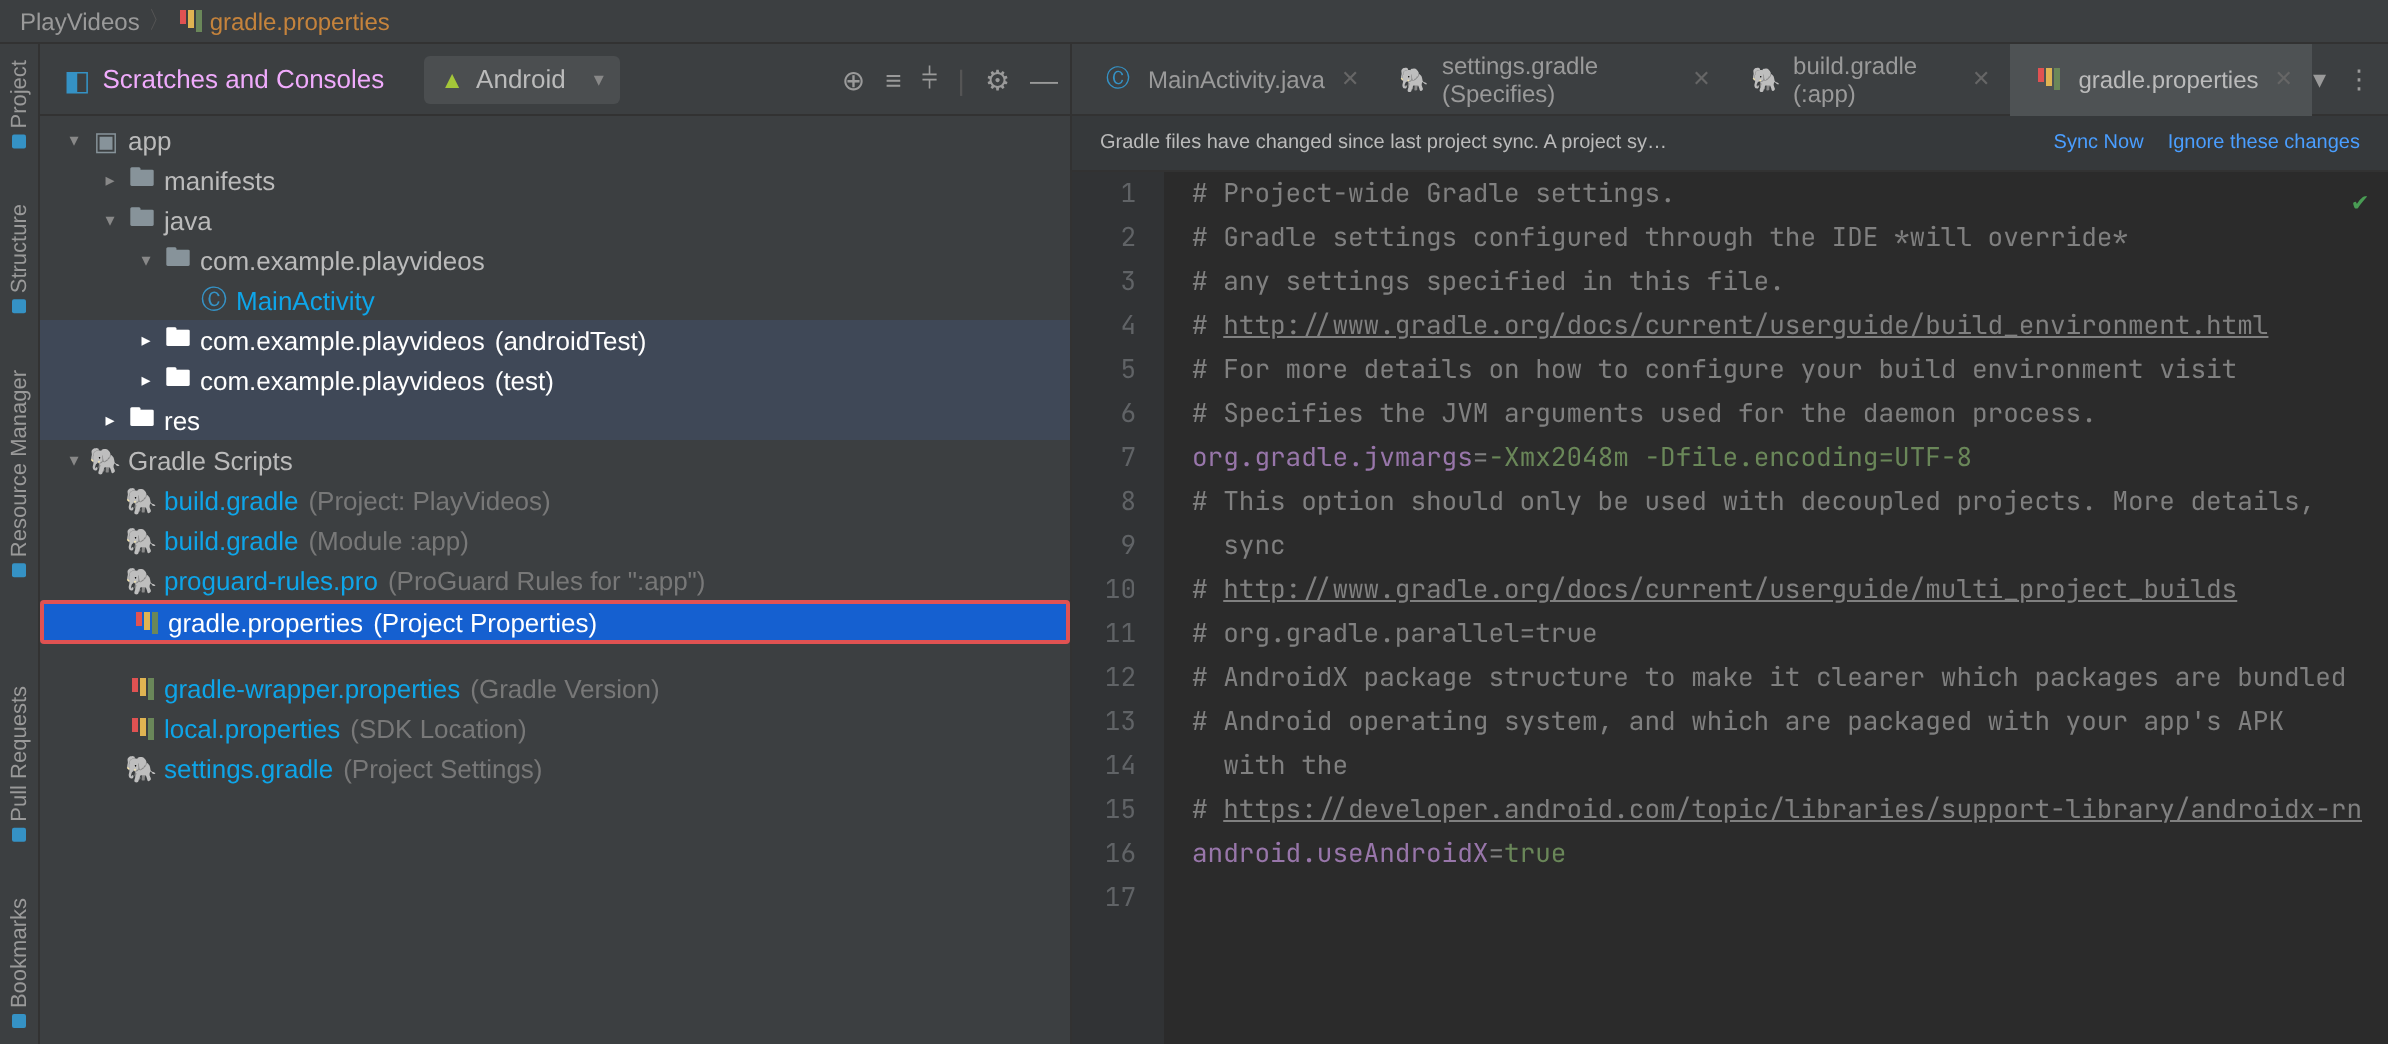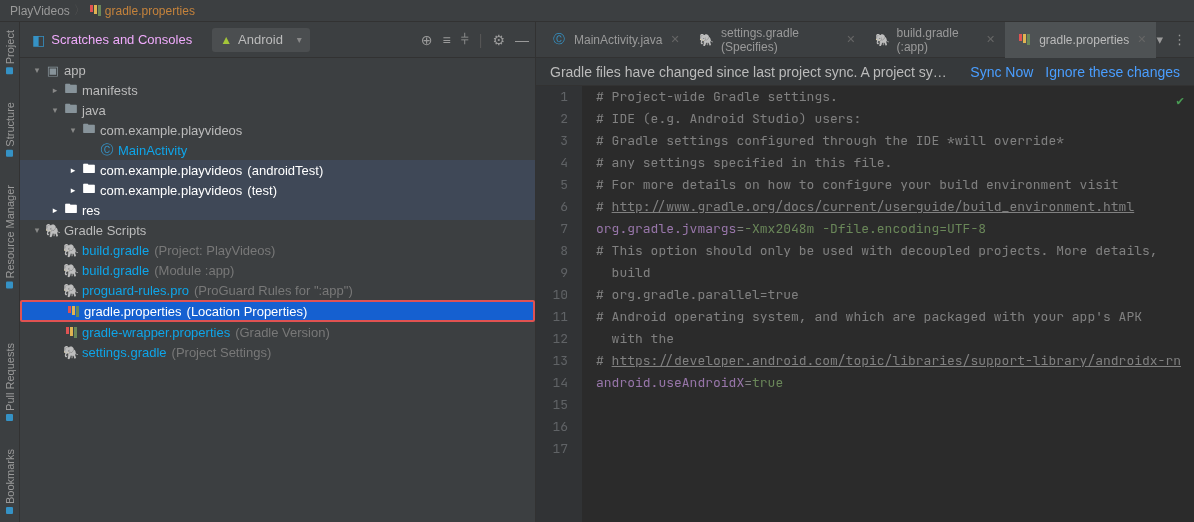--- a/index.html
+++ b/index.html
@@ -141,21 +141,21 @@
 }
 .tab.active { background: #4e5254; color: #bbb; }
 .tab .close { color: #666; font-size: 11px; margin-left: 2px; }
 .tab-bar-right { margin-left: auto; display: flex; align-items: center; gap: 10px; padding-right: 8px; color: #9a9a9a; }
 .notify-bar {
   height: 28px;
   background: #36393b;
   display: flex;
   align-items: center;
   padding: 0 14px;
-  font-size: 14px;
+  font-size: 10px;
   border-bottom: 1px solid #323232;
 }
 .notify-text { color: #bbb; white-space: nowrap; overflow: hidden; text-overflow: ellipsis; margin-right: 10px; }
 .notify-link { color: #4a9eff; cursor: pointer; margin-left: 12px; white-space: nowrap; }
 .notify-right { margin-left: auto; display: flex; }
 .editor-body {
   flex: 1;
   display: flex;
   overflow: auto;
   font-family: "JetBrains Mono", "Menlo", "Consolas", monospace;
@@ -323,33 +323,45 @@
         <div class="tree-row selected" style="padding-left: 28px;">
           <span class="tree-chevron"></span>
           <span class="tree-icon">
             <span class="prop-icon">
               <span class="bar-1"></span>
               <span class="bar-2"></span>
               <span class="bar-3"></span>
             </span>
           </span>
           <span class="tree-label ">gradle.properties</span>
-          <span class="tree-suffix">(Location Properties)</span>
-        </div>
-        <div class="tree-row" style="padding-left: 28px;">
+          <span class="tree-suffix">(Project Properties)</span>
+        </div>
+        <div class="tree-row" style="padding-left: 28px; margin-top: 12px;">
           <span class="tree-chevron"></span>
           <span class="tree-icon">
             <span class="prop-icon">
               <span class="bar-1"></span>
               <span class="bar-2"></span>
               <span class="bar-3"></span>
             </span>
           </span>
           <span class="tree-label orange">gradle-wrapper.properties</span>
           <span class="tree-suffix">(Gradle Version)</span>
+        </div>
+        <div class="tree-row" style="padding-left: 28px;">
+          <span class="tree-chevron"></span>
+          <span class="tree-icon">
+            <span class="prop-icon">
+              <span class="bar-1"></span>
+              <span class="bar-2"></span>
+              <span class="bar-3"></span>
+            </span>
+          </span>
+          <span class="tree-label orange">local.properties</span>
+          <span class="tree-suffix">(SDK Location)</span>
         </div>
         <div class="tree-row" style="padding-left: 28px;">
           <span class="tree-chevron"></span>
           <span class="tree-icon">
             <span class="gradle-icon">🐘</span>
           </span>
           <span class="tree-label orange">settings.gradle</span>
           <span class="tree-suffix">(Project Settings)</span>
         </div>
       </div>
@@ -419,29 +431,31 @@
           <div></div>
           <div>13</div>
           <div>14</div>
           <div></div>
           <div>15</div>
           <div>16</div>
           <div>17</div>
         </div>
       <div class="code" id="code">
           <div class="code-line"># Project-wide Gradle settings.</div>
-          <div class="code-line"># IDE (e.g. Android Studio) users:</div>
           <div class="code-line"># Gradle settings configured through the IDE *will override*</div>
           <div class="code-line"># any settings specified in this file.</div>
+          <div class="code-line"># <span class="link">http://www.gradle.org/docs/current/userguide/build_environment.html</span></div>
           <div class="code-line"># For more details on how to configure your build environment visit</div>
-          <div class="code-line"># <span class="link">http://www.gradle.org/docs/current/userguide/build_environment.html</span></div>
+          <div class="code-line"># Specifies the JVM arguments used for the daemon process.</div>
           <div class="code-line"><span class="prop-key">org.gradle.jvmargs</span>=<span class="prop-val">-Xmx2048m -Dfile.encoding=UTF-8</span></div>
           <div class="code-line"># This option should only be used with decoupled projects. More details,</div>
-          <div class="code-line">  build</div>
+          <div class="code-line">  sync</div>
+          <div class="code-line"># <span class="link">http://www.gradle.org/docs/current/userguide/multi_project_builds</span></div>
           <div class="code-line"># org.gradle.parallel=true</div>
+          <div class="code-line"># AndroidX package structure to make it clearer which packages are bundled</div>
           <div class="code-line"># Android operating system, and which are packaged with your app's APK</div>
           <div class="code-line">  with the</div>
           <div class="code-line"># <span class="link">https://developer.android.com/topic/libraries/support-library/androidx-rn</span></div>
           <div class="code-line"><span class="prop-key">android.useAndroidX</span>=<span class="prop-val">true</span></div>
         </div>
       <span class="check-mark">✔</span>
     </div>
   </div>
 
 </div>

